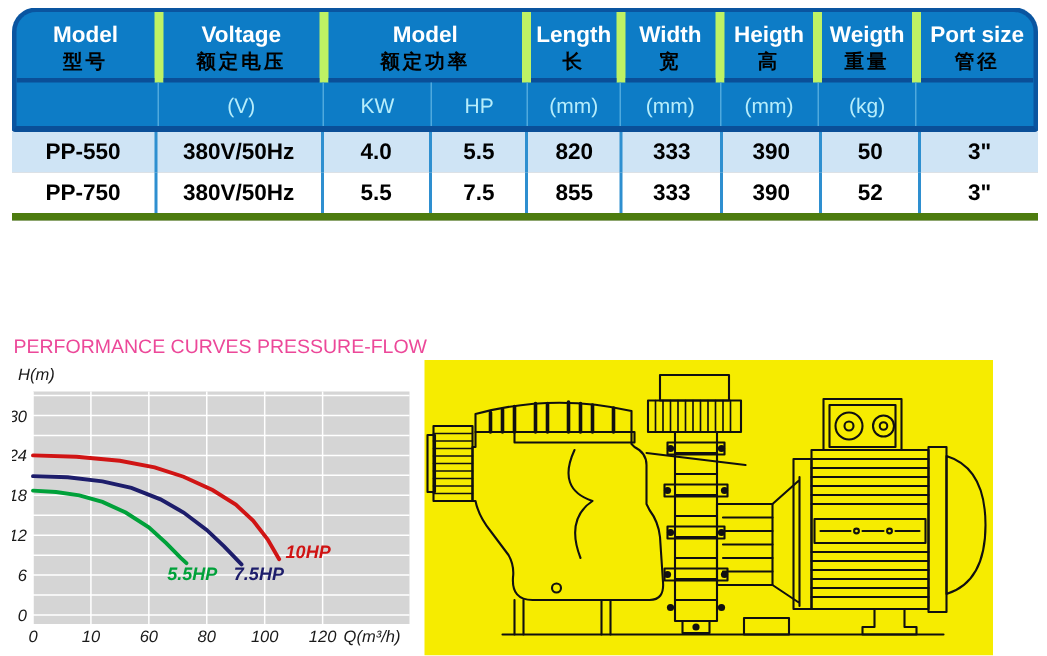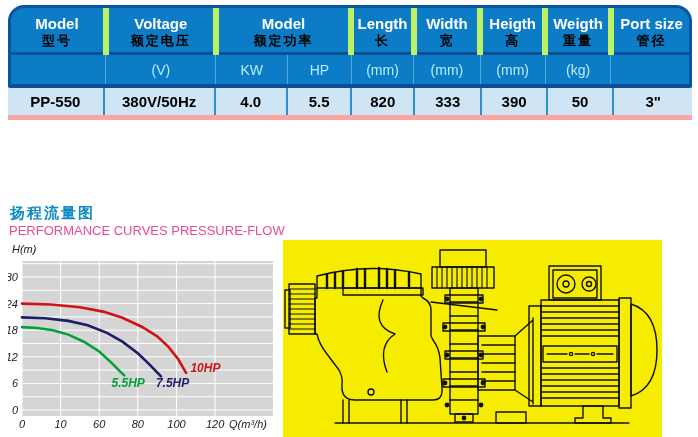--- a/index.html
+++ b/index.html
@@ -12,21 +12,21 @@
     border-radius:16px 16px 2px 2px;overflow:hidden;background:#0d7cc6;}
   table{width:100%;border-collapse:collapse;table-layout:fixed;}
   th,td{text-align:center;vertical-align:middle;padding:0;margin-top:38px;}
   .hrow1 th{color:#fff;font-weight:bold;font-size:15px;padding:7px 1px 3px;border-left:6px solid #bef264;}
   .hrow1 th:first-child{border-left:none;}
   .hrow1 .en{display:block;line-height:17px;}
   .hrow1 .zh{display:block;color:#000000;font-size:13px;font-weight:bold;letter-spacing:2px;line-height:17px;}
   .hrow2 th{color:#b6edfb;font-weight:normal;font-size:14px;height:29px;
     border-top:3px solid #0a4f98;border-left:1px solid #4fa9dd;}
   .hrow2 th:first-child{border-left:none;}
-  .tbl-body-wrap{border-bottom:5px solid #fca5a5;background:#a3a3a3;}
+  .tbl-body-wrap{border-bottom:5px solid #4d7c0f;background:#a3a3a3;}
   .tbl-body-wrap td{height:27px;font-size:15px;font-weight:bold;color:#000;
     border-left:2px solid #2e8fd0;background:#cfe4f5;}
   .tbl-body-wrap td:first-child{border-left:none;}
   .tbl-body-wrap tr.white td{background:#ffffff;}
 
   
   .sec-zh{position:absolute;left:10px;top:204px;color:#0e8ac2;font-weight:bold;
     font-size:15px;letter-spacing:2px;}
   .sec-en{position:absolute;left:9px;top:223px;color:#ec4899;font-size:13px;}
 
@@ -123,26 +123,36 @@
           <td>PP-550</td>
           <td>380V/50Hz</td>
           <td>4.0</td>
           <td>5.5</td>
           <td>820</td>
           <td>333</td>
           <td>390</td>
           <td>50</td>
           <td>3"</td>
         </tr>
+        <tr class="white">
+          <td>PP-750</td>
+          <td>380V/50Hz</td>
+          <td>5.5</td>
+          <td>7.5</td>
+          <td>855</td>
+          <td>333</td>
+          <td>390</td>
+          <td>52</td>
+          <td>3"</td>
+        </tr>
       </tbody>
         </table>
     </div>
   </div>
 
-  <div class="sec-zh">扬程流量图</div>
   <div class="sec-en">PERFORMANCE CURVES PRESSURE-FLOW</div>
 
   <div class="chart">
     <svg id="chart-svg" width="276" height="196">
         <rect x="14" y="20" width="251" height="155" fill="#d5d5d5"></rect>
         <line x1="14" y1="169" x2="265" y2="169" stroke="#ffffff" stroke-width="1"></line>
         <line x1="14" y1="155.701" x2="265" y2="155.701" stroke="#ffffff" stroke-width="1"></line>
         <line x1="14" y1="142.402" x2="265" y2="142.402" stroke="#ffffff" stroke-width="1"></line>
         <line x1="14" y1="129.103" x2="265" y2="129.103" stroke="#ffffff" stroke-width="1"></line>
         <line x1="14" y1="115.804" x2="265" y2="115.804" stroke="#ffffff" stroke-width="1"></line>

